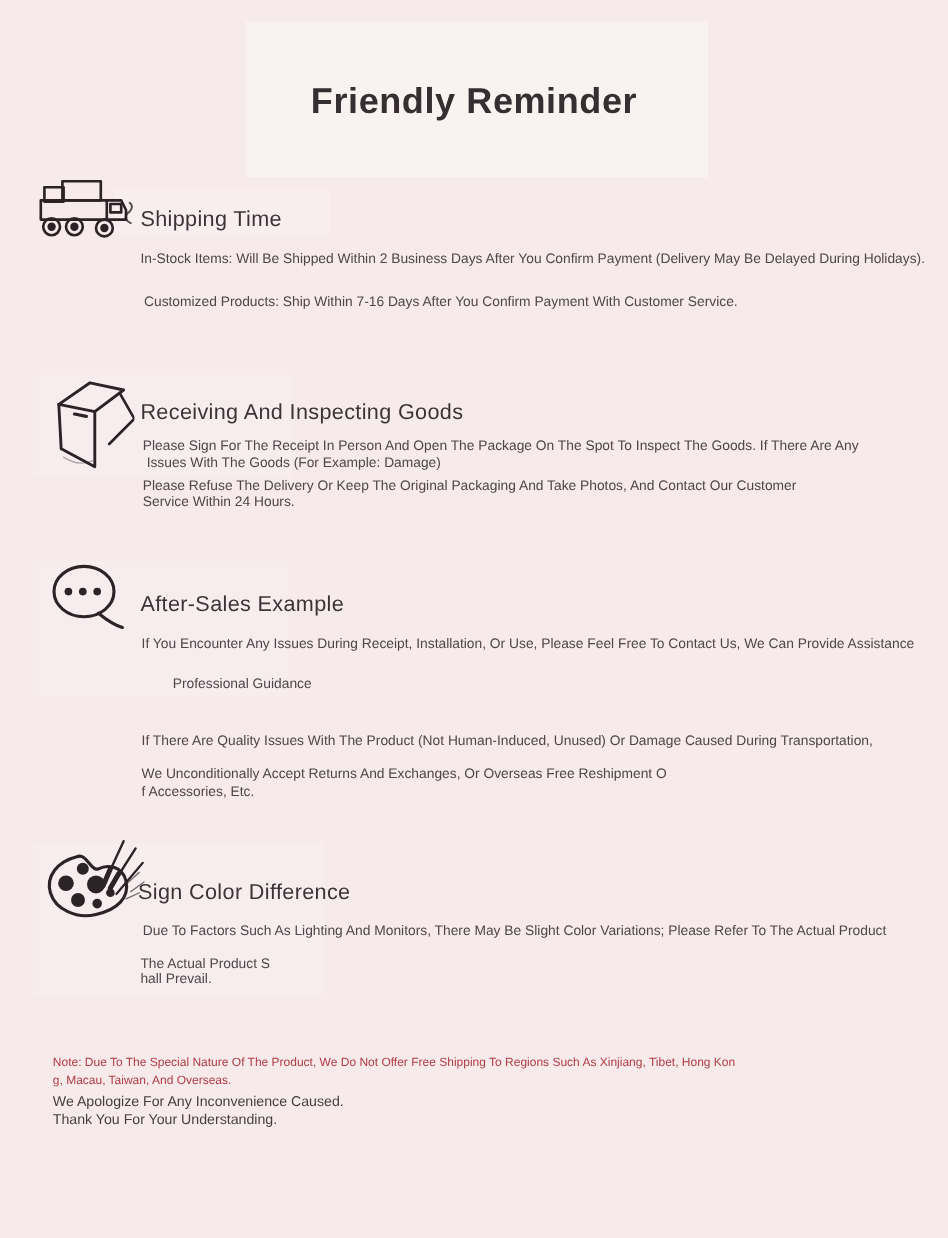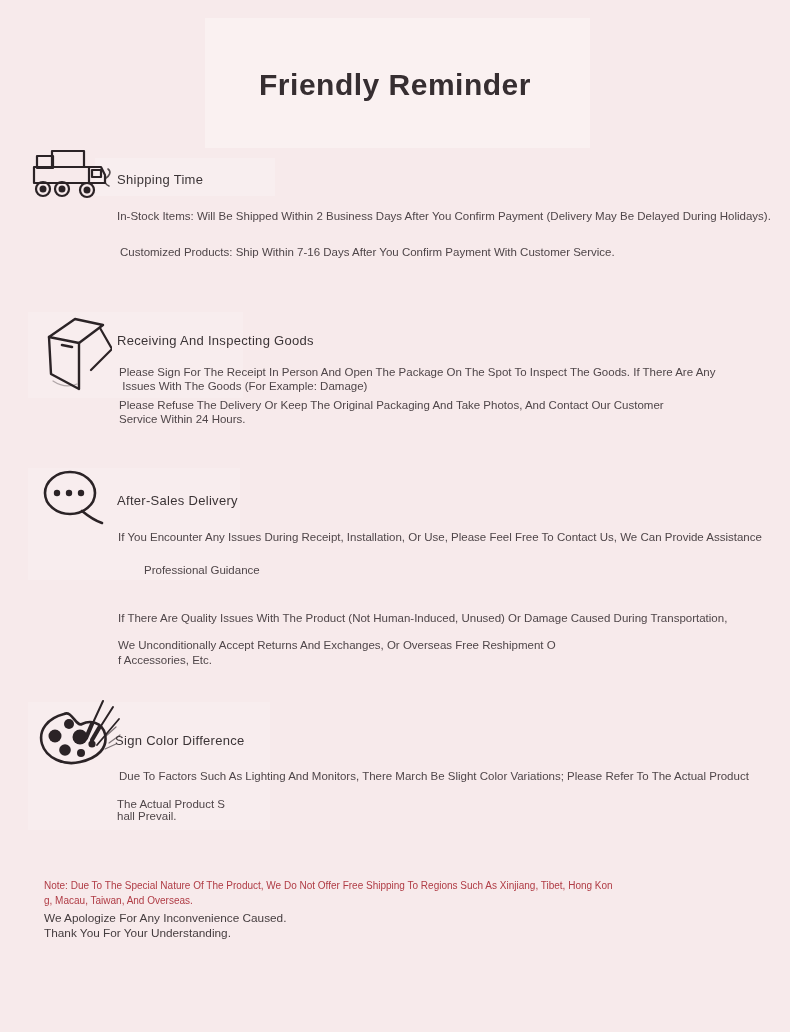--- a/index.html
+++ b/index.html
@@ -14,21 +14,21 @@
   .patch{position:absolute;background:rgba(255,253,253,0.38);}
   .abs{position:absolute;}
   .page-title{
     left:0;right:0;top:68px;
     text-align:center;
     font-size:30px;font-weight:bold;
     color:#362e31;letter-spacing:0.5px;
     white-space:pre;
   }
   .sec-title{
-    font-size:13px;color:#3b3436;letter-spacing:0.3px;white-space:pre;
+    font-size:18px;color:#3b3436;letter-spacing:0.3px;white-space:pre;
   }
   .body{
     font-size:11.5px;color:#4f4649;white-space:pre-line;line-height:13.8px;
   }
   .line{
     font-size:11.5px;color:#4f4649;white-space:pre;
   }
   .note-red{
     font-size:10px;color:#b03c45;white-space:pre-line;line-height:14.6px;
   }
@@ -87,21 +87,21 @@
 
   <div class="abs icon" style="left:42px;top:468px;">
     <svg width="64" height="58" viewBox="0 0 64 58" fill="none" stroke="#2b2326" stroke-width="2.6" stroke-linecap="round" stroke-linejoin="round">
       <ellipse cx="28" cy="25" rx="25" ry="21"></ellipse>
       <circle cx="15" cy="25" r="3.2" fill="#2b2326" stroke="none"></circle>
       <circle cx="27" cy="25" r="3.2" fill="#2b2326" stroke="none"></circle>
       <circle cx="39" cy="25" r="3.2" fill="#2b2326" stroke="none"></circle>
       <path d="M40,43 Q51,52 60,55"></path>
     </svg>
   </div>
-  <div class="abs sec-title" style="left:117px;top:493px;">After-Sales Delivery</div>
+  <div class="abs sec-title" style="left:117px;top:493px;">After-Sales Example</div>
   <div class="abs line" style="left:118px;top:531px;">If You Encounter Any Issues During Receipt, Installation, Or Use, Please Feel Free To Contact Us, We Can Provide Assistance</div>
   <div class="abs line" style="left:118px;top:564px;margin-left:26px;">Professional Guidance</div>
   <div class="abs line" style="left:118px;top:612px;">If There Are Quality Issues With The Product (Not Human-Induced, Unused) Or Damage Caused During Transportation,</div>
   <div class="abs body" style="left:118px;top:638px;line-height:14.6px;">We Unconditionally Accept Returns And Exchanges, Or Overseas Free Reshipment O
 f Accessories, Etc.</div>
 
   <div class="abs icon" style="left:36px;top:694px;">
     <svg width="86" height="74" viewBox="0 0 86 74" fill="none" stroke="#2b2326" stroke-width="2.6" stroke-linecap="round" stroke-linejoin="round">
       <path d="M28,20 C12,24 2,36 6,50 C10,64 28,72 44,68 C62,64 72,54 69,40 C66,28 54,26 46,30 C40,33 36,16 28,20 Z"></path>
       <circle cx="19" cy="42" r="6.5" fill="#2b2326" stroke="none"></circle>
@@ -112,21 +112,21 @@
       <circle cx="56" cy="50" r="3.6" fill="#2b2326" stroke="none"></circle>
       <path d="M50,44 L67,7" stroke-width="2"></path>
       <path d="M50,44 L56,30" stroke-width="4.2"></path>
       <path d="M56,46 L77,13" stroke-width="2"></path>
       <path d="M56,46 L63,34" stroke-width="4.2"></path>
       <path d="M61,51 L83,25" stroke-width="1.8"></path>
       <path d="M70,42 L80,33 M73,49 L84,41 M69,55 L80,50" stroke-width="1.2" opacity="0.6"></path>
     </svg>
   </div>
   <div class="abs sec-title" style="left:115px;top:733px;">Sign Color Difference</div>
-  <div class="abs line" style="left:119px;top:770px;">Due To Factors Such As Lighting And Monitors, There March Be Slight Color Variations; Please Refer To The Actual Product</div>
+  <div class="abs line" style="left:119px;top:770px;">Due To Factors Such As Lighting And Monitors, There May Be Slight Color Variations; Please Refer To The Actual Product</div>
   <div class="abs body" style="left:117px;top:798px;line-height:12.4px;">The Actual Product S
 hall Prevail.</div>
 
   <div class="abs note-red" style="left:44px;top:879px;">Note: Due To The Special Nature Of The Product, We Do Not Offer Free Shipping To Regions Such As Xinjiang, Tibet, Hong Kon
 g, Macau, Taiwan, And Overseas.</div>
   <div class="abs note-dark" style="left:44px;top:911px;">We Apologize For Any Inconvenience Caused.
 Thank You For Your Understanding.</div>
 
 </div>
 

